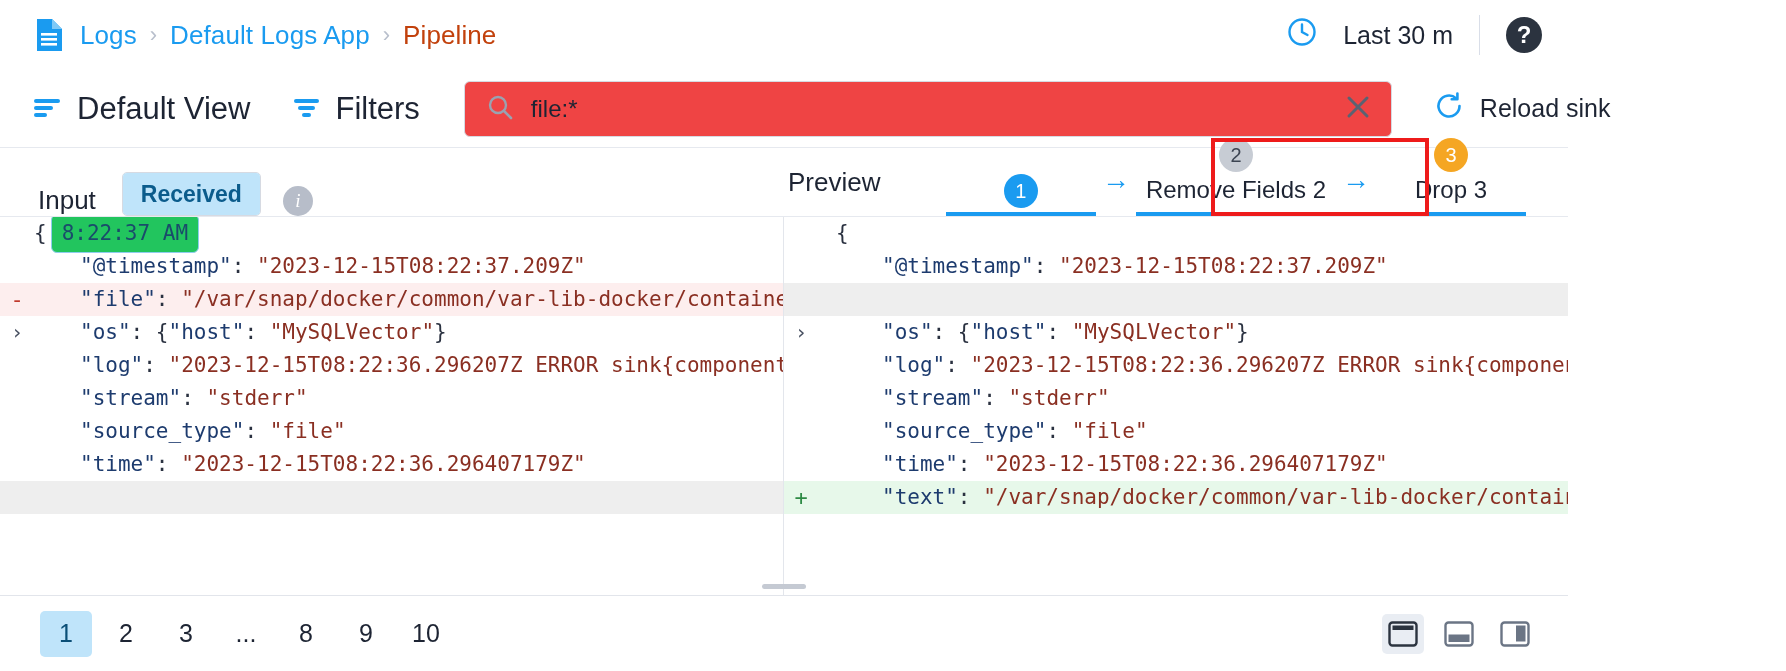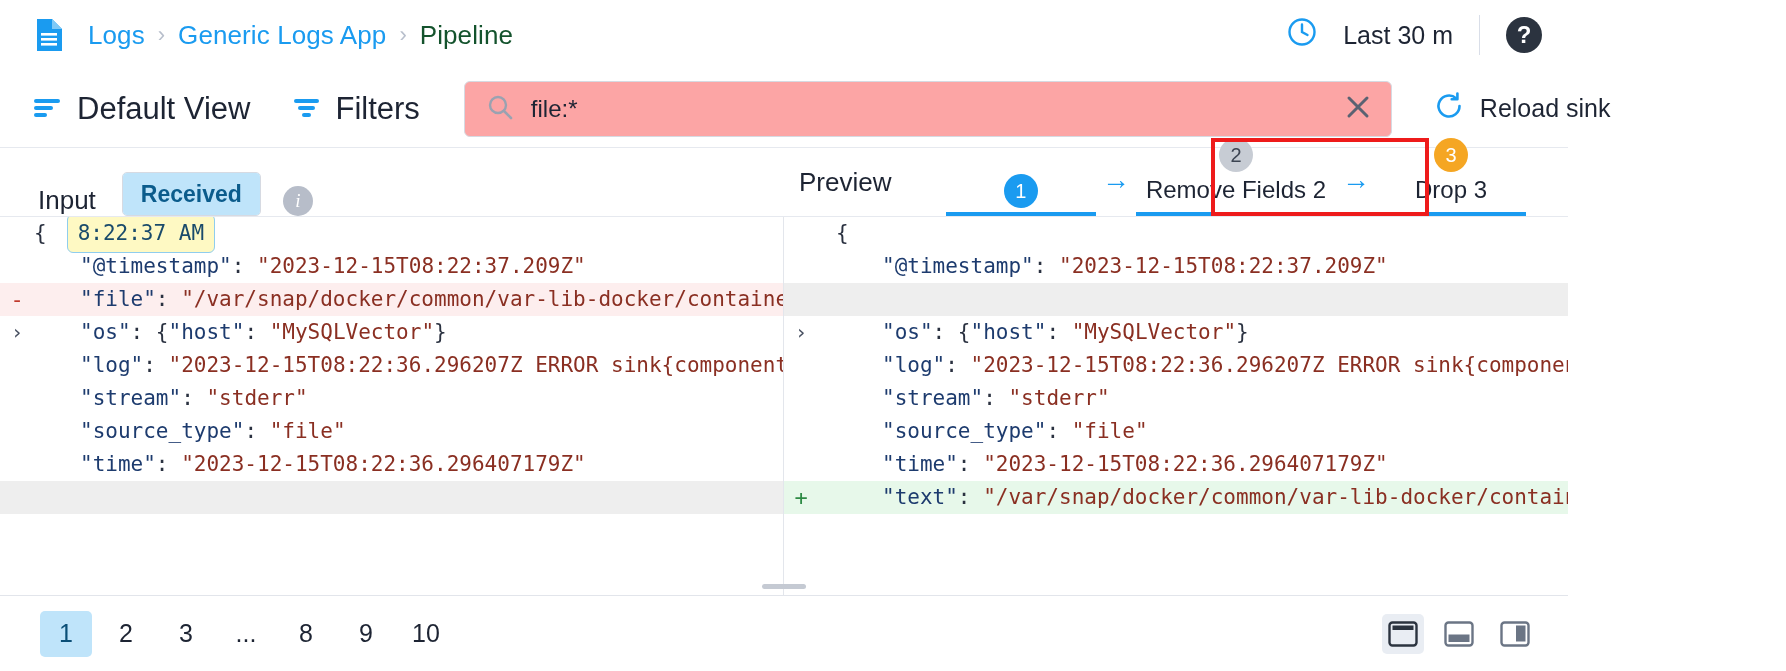--- a/index.html
+++ b/index.html
@@ -22,26 +22,26 @@
     display: flex; align-items: center;
     padding: 0 26px 0 34px;
     background: #fff;
   }
   .brand-icon {
     width: 28px; height: 32px; flex: 0 0 28px;
     margin-right: 18px;
     position: relative;
   }
   .brand-icon svg { display: block; }
-  .crumbs { display: flex; align-items: center; gap: 0; margin-left: 8px; }
+  .crumbs { display: flex; align-items: center; gap: 0; }
   .crumb {
     font-size: 26px; color: #1a9bf0; letter-spacing: .1px;
     white-space: nowrap;
   }
-  .crumb.last { color: #14532d; }
+  .crumb.last { color: #c2410c; }
   .crumb-sep {
     font-size: 22px; color: #b8bfcc; margin: 0 13px; line-height: 1;
   }
   .header-right {
     margin-left: auto; display: flex; align-items: center;
   }
   .time-range {
     display: flex; align-items: center; gap: 26px;
     font-size: 25px; color: #1d2433; white-space: nowrap;
   }
@@ -67,21 +67,21 @@
     display: flex; align-items: center; gap: 15px;
     font-size: 31px; color: #1d2433;
     margin-right: 44px; white-space: nowrap;
   }
   .search-box {
     flex: 0 0 928px;
     height: 56px;
     border: 1px solid #d6dae2; border-radius: 6px;
     display: flex; align-items: center;
     padding: 0 20px 0 22px;
-    background: #fca5a5;
+    background: #ef4444;
   }
   .search-icon { flex: 0 0 24px; margin-right: 18px; }
   .search-value {
     flex: 1; font-size: 24px; color: #1d2433;
     font-family: "Liberation Sans", sans-serif;
   }
   .clear-btn { flex: 0 0 26px; color: #5a6272; }
   .reload-btn {
     display: flex; align-items: center; gap: 16px;
     font-size: 25px; color: #1d2433;
@@ -119,21 +119,21 @@
   .seg-item.active { background: #bfe4fa; color: #0b5c8c; font-weight: 600; }
   .info-icon {
     width: 30px; height: 30px; border-radius: 50%;
     background: #b7bdc9; color: #fff;
     display: flex; align-items: center; justify-content: center;
     font-size: 19px; font-style: italic; font-family: "Liberation Serif", serif;
     margin-left: 22px;
   }
   .preview-label {
     font-size: 26px; color: #1d2433;
-    position: absolute; left: 16px; bottom: 18px; white-space: nowrap;
+    position: absolute; left: 5px; bottom: 18px; white-space: nowrap;
   }
 
   
   .steps {
     margin-left: auto; display: flex; align-items: flex-end;
     padding-right: 42px; position: relative;
   }
   .step {
     display: flex; flex-direction: column; align-items: center;
     padding: 0 0 0 0;
@@ -188,23 +188,23 @@
   .gutter.minus { color: #c0392b; }
   .gutter.plus  { color: #2e8b45; }
   .gutter.caret { color: #4a5263; font-size: 20px; }
   .ln-removed { background: #fdeeee; }
   .ln-added   { background: #e7f8ea; }
   .ln-blank   { background: #eeeeee; }
   .tok-key { color: #1d3b6e; }
   .tok-str { color: #8a2f22; }
   .tok-pun { color: #2a3140; }
   .ts-badge {
-    background: #fef9c3; border: 1px solid #8fcdee; border-radius: 6px;
+    background: #22c55e; border: 1px solid #8fcdee; border-radius: 6px;
     color: #1a4b6b; font-size: 21px;
-    padding: 2px 10px; margin-left: 20px;
+    padding: 2px 10px; margin-left: 4px;
     font-family: "DejaVu Sans Mono", monospace;
   }
 
   .grab-handle {
     position: absolute; left: 50%; transform: translateX(-50%);
     bottom: 6px; width: 44px; height: 5px; border-radius: 3px;
     background: #c5cad3;
   }
 
   
@@ -242,21 +242,21 @@
         <path d="M3 0 h15 l10 10 v22 H3 Z" fill="#1a9bf0"></path>
         <rect x="7" y="14" width="16" height="2.6" fill="#ffffff"></rect>
         <rect x="7" y="19" width="16" height="2.6" fill="#ffffff"></rect>
         <rect x="7" y="24" width="16" height="2.6" fill="#ffffff"></rect>
         <path d="M18 0 l10 10 h-10 Z" fill="#7fc9f7"></path>
       </svg>
     </div>
     <div class="crumbs">
       <span class="crumb">Logs</span>
       <span class="crumb-sep">›</span>
-      <span class="crumb">Generic Logs App</span>
+      <span class="crumb">Default Logs App</span>
       <span class="crumb-sep">›</span>
       <span class="crumb last">Pipeline</span>
     </div>
 
     <div class="header-right">
       <div class="time-range">
         <span>
           <svg width="30" height="30" viewBox="0 0 30 30">
             <circle cx="15" cy="15" r="12.5" fill="none" stroke="#1a9bf0" stroke-width="2.4"></circle>
             <path d="M15 7.5 V15 L20.5 18" fill="none" stroke="#1a9bf0" stroke-width="2.4" stroke-linecap="round"></path>

